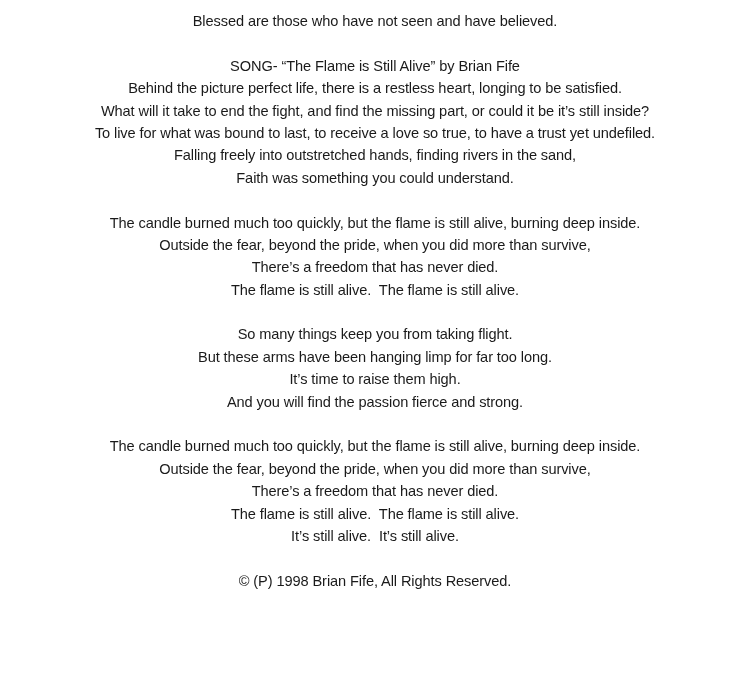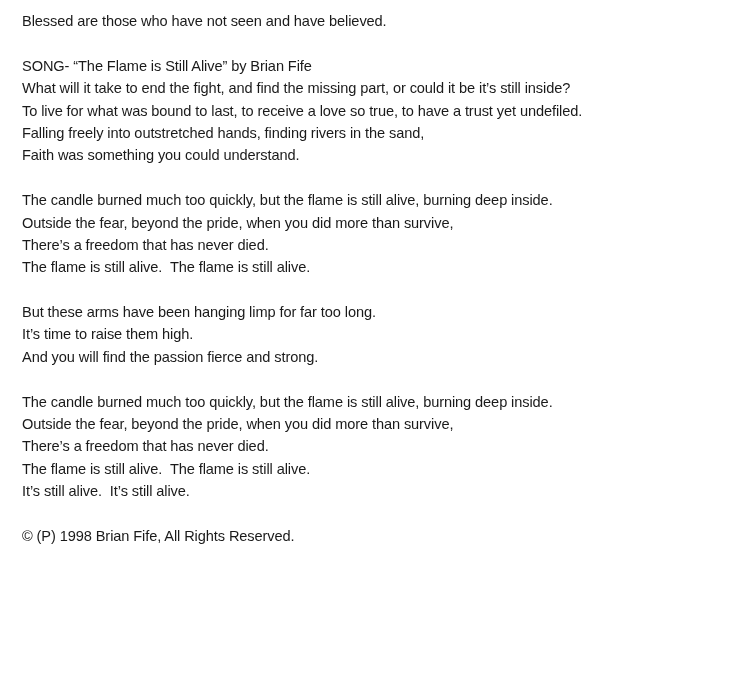--- a/index.html
+++ b/index.html
@@ -12,46 +12,49 @@
   }
   .page {
     box-sizing: border-box;
     width: 746px;
     height: 673px;
     padding: 10px 18px 0 22px;
     background: #ffffff;
     font-family: "Liberation Sans", "DejaVu Sans", sans-serif;
     font-size: 14.6px;
     color: #1a1a1a;
+    text-align: center;
   }
   .line {
     height: 22.4px;
     line-height: 22.4px;
     white-space: pre;
     letter-spacing: -0.1px;
   }
 </style>
 </head>
 <body>
 
 <div class="page">
   <div id="lines-container">
       <div class="line">Blessed are those who have not seen and have believed.</div>
       <div class="line"></div>
       <div class="line">SONG- “The Flame is Still Alive” by Brian Fife</div>
+      <div class="line">Behind the picture perfect life, there is a restless heart, longing to be satisfied.</div>
       <div class="line">What will it take to end the fight, and find the missing part, or could it be it’s still inside?</div>
       <div class="line">To live for what was bound to last, to receive a love so true, to have a trust yet undefiled.</div>
       <div class="line">Falling freely into outstretched hands, finding rivers in the sand,</div>
       <div class="line">Faith was something you could understand.</div>
       <div class="line"></div>
       <div class="line">The candle burned much too quickly, but the flame is still alive, burning deep inside.</div>
       <div class="line">Outside the fear, beyond the pride, when you did more than survive,</div>
       <div class="line">There’s a freedom that has never died.</div>
       <div class="line">The flame is still alive.  The flame is still alive.</div>
       <div class="line"></div>
+      <div class="line">So many things keep you from taking flight.</div>
       <div class="line">But these arms have been hanging limp for far too long.</div>
       <div class="line">It’s time to raise them high.</div>
       <div class="line">And you will find the passion fierce and strong.</div>
       <div class="line"></div>
       <div class="line">The candle burned much too quickly, but the flame is still alive, burning deep inside.</div>
       <div class="line">Outside the fear, beyond the pride, when you did more than survive,</div>
       <div class="line">There’s a freedom that has never died.</div>
       <div class="line">The flame is still alive.  The flame is still alive.</div>
       <div class="line">It’s still alive.  It’s still alive.</div>
       <div class="line"></div>

